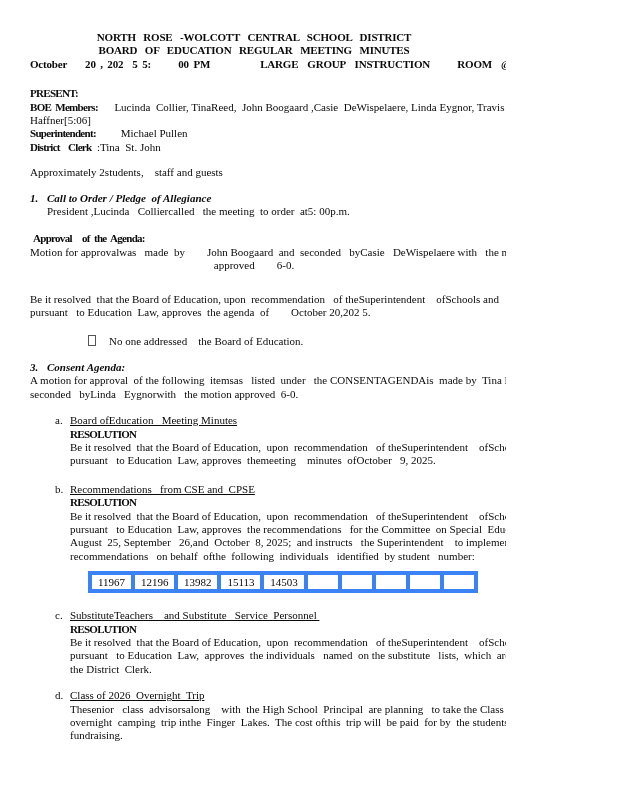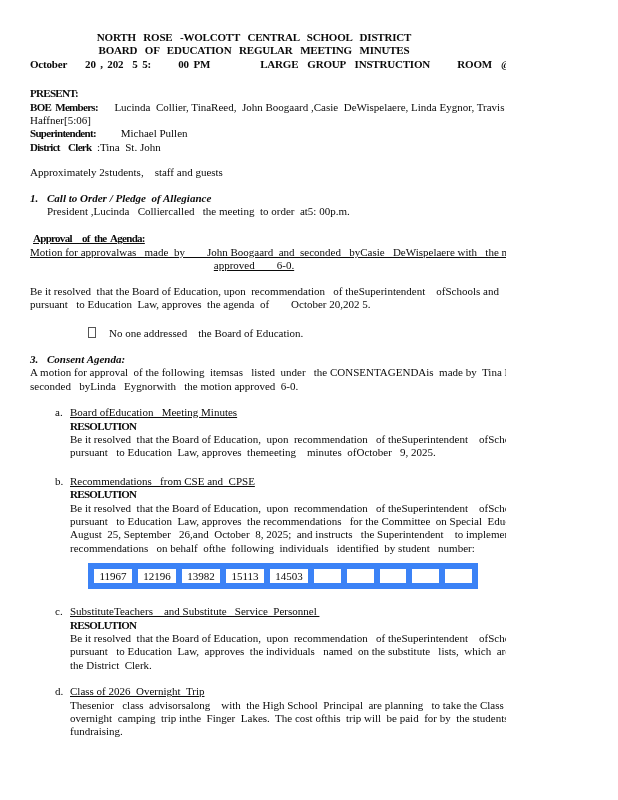--- a/index.html
+++ b/index.html
@@ -28,21 +28,21 @@
 
   .attendance { margin-bottom: 12px; white-space: pre; }
 
   .sec-heading { white-space: pre; margin-bottom: 0; }
   .sec-num { display: inline-block; width: 17px; font-weight: bold; font-style: italic; }
   .sec-title { font-weight: bold; font-style: italic; }
 
   .sec1 { margin-bottom: 14px; }
   .sec1 .sec-body { margin-left: 17px; white-space: pre; }
 
-  .approval-block { margin-bottom: 12px; text-decoration: underline; }
+  .approval-block { margin-bottom: 20px; }
   .approval-block .ap-heading { white-space: pre; margin-left: 3px; }
   .approval-block .ap-body { white-space: pre; text-align: center; }
 
   .resolved-p { white-space: pre; margin-bottom: 15px; }
 
   .sec2 { margin-bottom: 13px; }
   .bullet-row { margin-left: 58px; white-space: pre; }
   .tofu-box {
     display: inline-block;
     width: 6px; height: 9px;
@@ -58,21 +58,21 @@
   .item .title-row { white-space: pre; }
   .item .letter { display: inline-block; width: 15px; }
   .item .item-body { margin-left: 15px; white-space: pre; }
   .item .resolution { margin-left: 15px; white-space: pre; }
 
   .student-table {
     border-collapse: collapse;
     margin: 8px 0 16px 58px;
   }
   .student-table td {
-    border: 6px solid #3b82f6;
+    border: 4px solid #3b82f6;
     width: 42px;
     height: 14px;
     text-align: center;
     font-size: 11px;
     padding: 0 1px;
     line-height: 14px;
   }
 
   .page-number {
     position: absolute;

